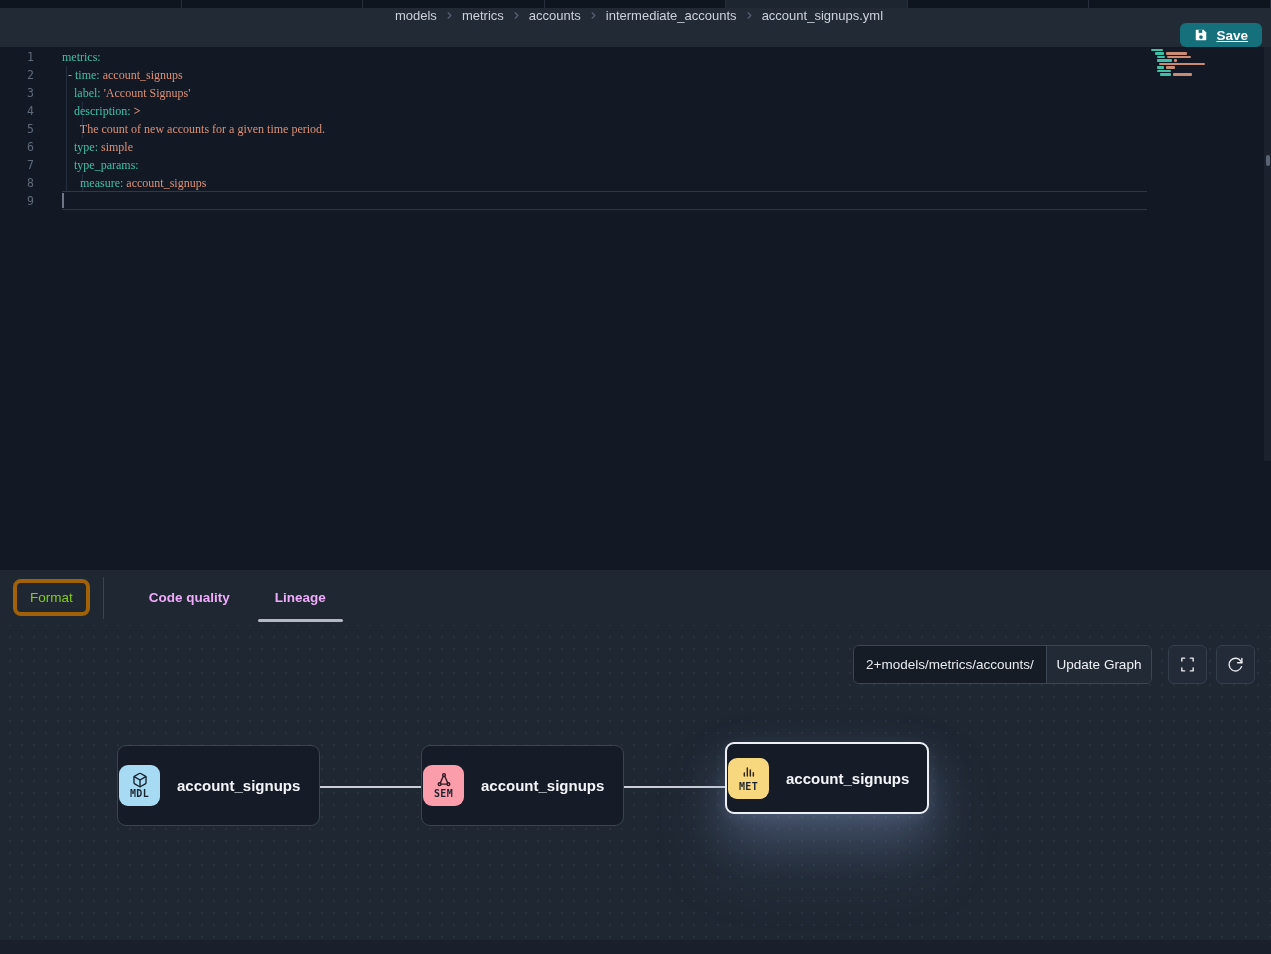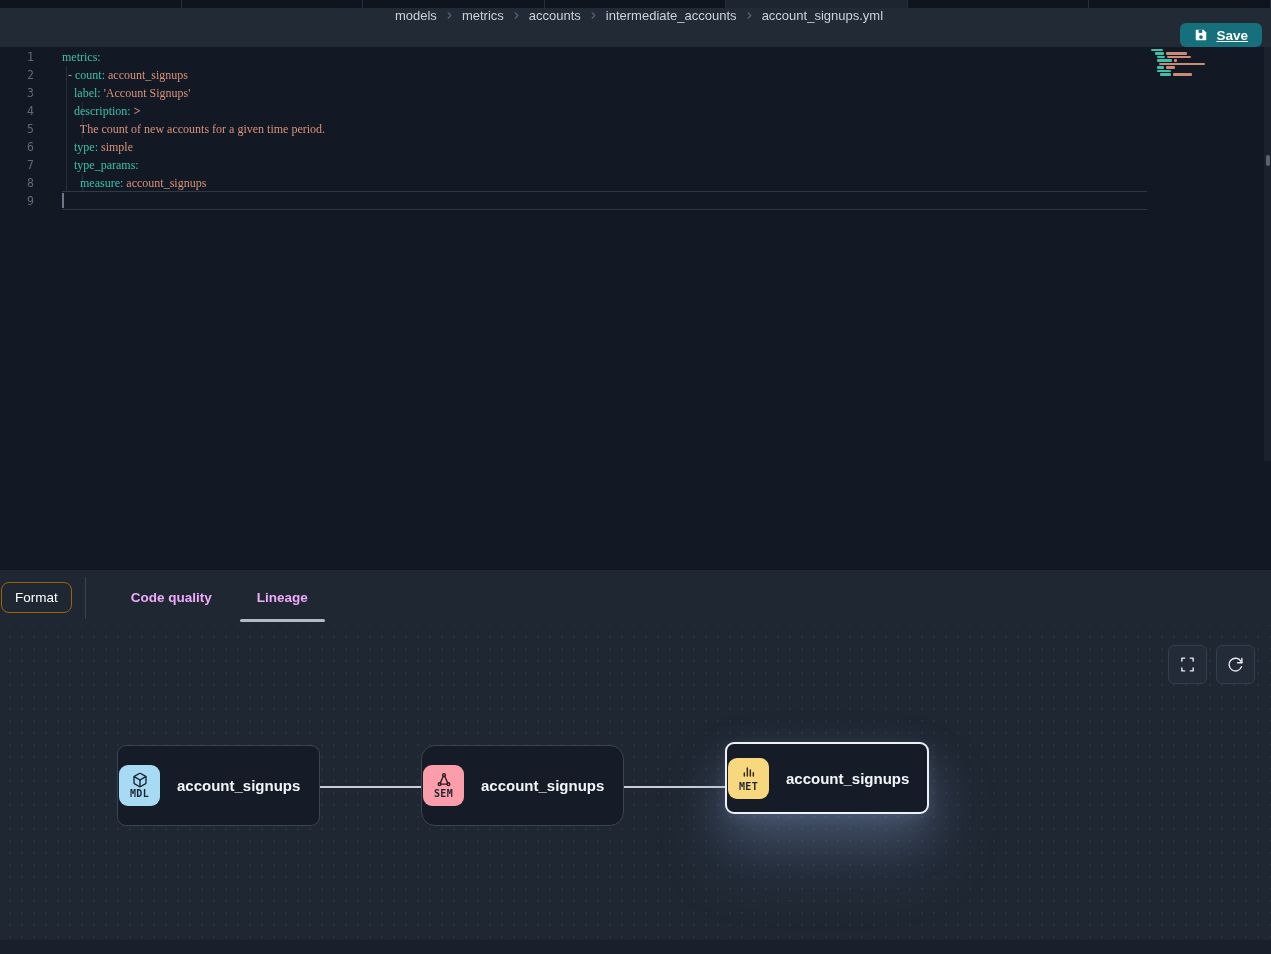--- a/index.html
+++ b/index.html
@@ -38,22 +38,22 @@
   .minimap { position:absolute; left:1151px; top:2px; width:64px; z-index:2; }
   .mm-row { position:relative; height:2.2px; margin-bottom:1.3px; }
   .mm-seg { position:absolute; top:0; height:2.2px; border-radius:1px; }
   .mm-t { background:#3fc0a6; } .mm-o { background:#c98b73; }
   .scroll-gutter { position:absolute; right:0; top:0; width:7px; height:414px; background:#1b222d; z-index:2; }
   .scroll-thumb { position:absolute; right:1px; top:108px; width:4px; height:11px; background:#5a6472; border-radius:2px; }
 
   
   .bottom-panel { height:384px; background:#1f2732; position:relative; }
   .panel-header { height:55px; display:flex; align-items:center; }
-  .format-btn { margin-left:1px; padding:7px 13px; background:transparent; border:1px solid #a16207;
-                border-radius:8px; color:#ffffff; font-size:13.5px; cursor:pointer; }
+  .format-btn { margin-left:13px; padding:7px 13px; background:transparent; border:4px solid #a16207;
+                border-radius:8px; color:#84cc16; font-size:13.5px; cursor:pointer; }
   .header-divider { width:1px; height:42px; background:#3a434f; margin-left:13px; }
   .panel-tab { position:relative; font-size:13.5px; font-weight:600; color:#f0abfc; margin-left:45px; cursor:pointer; }
   .panel-tab.active::after { content:""; position:absolute; left:-17px; right:-17px; bottom:-17px; height:3px;
                              background:#b4bac4; border-radius:2px; }
 
   
   .canvas { position:relative; height:329px; background-color:#1f2732;
             background-image:radial-gradient(circle, #29313f 1.1px, transparent 1.4px);
             background-size:12px 12px; background-position:4px 6px; }
   .toolbar-group { position:absolute; top:20px; right:119px; height:39px; display:flex;
@@ -141,21 +141,21 @@
     <div class="indent-guide" style="left:82px; top:127px; height:18px;"></div>
     <div class="current-line"></div>
     <div class="cursor"></div>
     <div class="code-area" id="codeArea">
         <div class="code-line">
           <span class="gutter-num">1</span>
           <span class="code-text"><span class="tok-key">metrics:</span></span>
         </div>
         <div class="code-line">
           <span class="gutter-num">2</span>
-          <span class="code-text"><span class="tok-val">  - </span><span class="tok-key">count:</span><span class="tok-plain"> </span><span class="tok-val">account_signups</span></span>
+          <span class="code-text"><span class="tok-val">  - </span><span class="tok-key">time:</span><span class="tok-plain"> </span><span class="tok-val">account_signups</span></span>
         </div>
         <div class="code-line">
           <span class="gutter-num">3</span>
           <span class="code-text"><span class="tok-plain">    </span><span class="tok-key">label:</span><span class="tok-plain"> </span><span class="tok-val">'Account Signups'</span></span>
         </div>
         <div class="code-line">
           <span class="gutter-num">4</span>
           <span class="code-text"><span class="tok-plain">    </span><span class="tok-key">description:</span><span class="tok-plain"> </span><span class="tok-valb">&gt;</span></span>
         </div>
         <div class="code-line">
@@ -217,20 +217,24 @@
 
   <div class="bottom-panel">
     <div class="panel-header">
       <button class="format-btn">Format</button>
       <div class="header-divider"></div>
       <div class="panel-tab">Code quality</div>
       <div class="panel-tab active">Lineage</div>
     </div>
 
     <div class="canvas">
+      <div class="toolbar-group">
+        <input class="selector-input" readonly="" value="2+models/metrics/accounts/" style="">
+        <button class="update-btn">Update Graph</button>
+      </div>
       <div class="icon-btn btn-fullscreen">
         <span style="display:flex;">
           <svg viewBox="0 0 24 24">
               <path d="M8 3H4v4"></path>
               <path d="M16 3h4v4"></path>
               <path d="M16 21h4v-4"></path>
               <path d="M8 21H4v-4"></path>
             </svg>
         </span>
       </div>
@@ -252,21 +256,21 @@
                 <svg viewBox="0 0 24 24" fill="none" stroke="#16202c" stroke-width="2" stroke-linecap="round" stroke-linejoin="round">
                   <path d="M21 16V8a2 2 0 0 0-1-1.73l-7-4a2 2 0 0 0-2 0l-7 4A2 2 0 0 0 3 8v8a2 2 0 0 0 1 1.73l7 4a2 2 0 0 0 2 0l7-4A2 2 0 0 0 21 16z"></path>
                   <polyline points="3.27 6.96 12 12.01 20.73 6.96"></polyline>
                   <line x1="12" y1="22.08" x2="12" y2="12"></line>
                 </svg>
               </span>
               <span class="badge-label">MDL</span>
             </div>
             <span class="node-label">account_signups</span>
           </div>
-          <div class="lnode" style="left: 421px; top: 120px; border-radius: 14px;">
+          <div class="lnode" style="left: 421px; top: 120px;">
             <div class="badge" style="background: rgb(251, 157, 171);">
               <span style="display: flex;">
                 <svg viewBox="0 0 24 24" fill="none" stroke="#2b1a20" stroke-width="2" stroke-linecap="round">
                   <circle cx="12" cy="4.6" r="2.1"></circle>
                   <circle cx="5.4" cy="18.2" r="2.1"></circle>
                   <circle cx="18.6" cy="18.2" r="2.1"></circle>
                   <line x1="10.9" y1="6.5" x2="6.5" y2="16.3"></line>
                   <line x1="13.1" y1="6.5" x2="17.5" y2="16.3"></line>
                   <line x1="7.6" y1="18.2" x2="16.4" y2="18.2"></line>
                 </svg>

